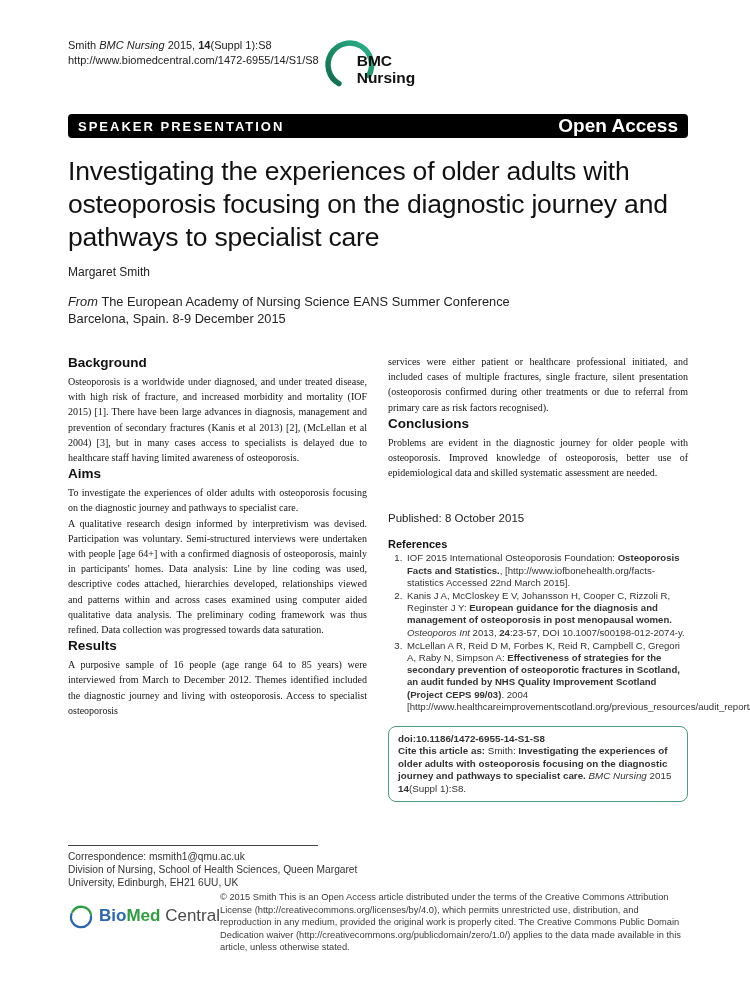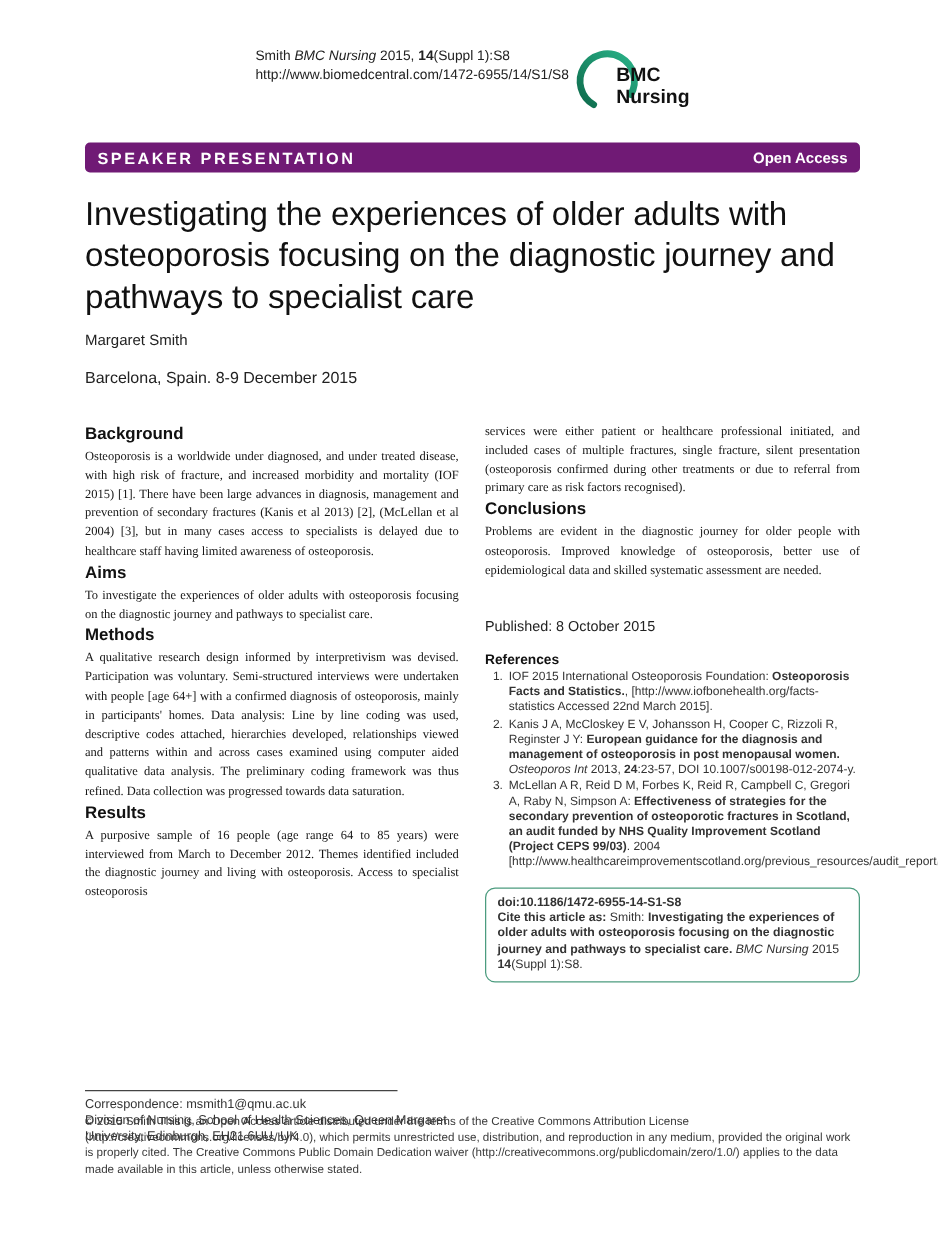--- a/index.html
+++ b/index.html
@@ -7,35 +7,35 @@
     position:relative;
     width:750px;height:1000px;
     background:#ffffff;
     font-family:"Liberation Sans",sans-serif;
     color:#1a1a1a;
     overflow:hidden;
   }
   .content{position:absolute;left:68px;top:38px;width:620px;}
 
   
-  .head-row{display:flex;justify-content:center;align-items:flex-start;}
+  .head-row{display:flex;justify-content:flex-start;align-items:flex-start;}
   .head-cite{font-size:11px;line-height:14.5px;color:#222;}
   .journal-logo{display:flex;align-items:flex-start;margin-top:-4px;}
   .logo-arc{width:58px;height:58px;margin-right:-20px;}
   .logo-words{font-size:15.5px;font-weight:600;line-height:17px;color:#111;margin-top:18px;}
 
   
   .banner{
     margin-top:22px;height:24px;border-radius:4px;
-    background:#701a75;color:#fff;
+    background:#000000;color:#fff;
     display:flex;align-items:center;justify-content:space-between;
     padding:0 10px;
   }
   .banner .left{font-size:13px;font-weight:bold;letter-spacing:2px;}
-  .banner .right{font-size:12px;font-weight:bold;}
+  .banner .right{font-size:19px;font-weight:bold;}
 
   
   .title{margin-top:17px;font-size:26.5px;line-height:33px;font-weight:400;color:#111;letter-spacing:-0.2px;}
   .author{margin-top:11px;font-size:12px;color:#222;}
   .conf{margin-top:15px;font-size:12.8px;line-height:16.5px;color:#222;}
 
   
   .columns{display:flex;gap:21px;margin-top:27px;}
   .col{width:300px;}
   .col h2{font-size:13.5px;font-weight:bold;margin:0 0 2px 0;line-height:18px;font-family:"Liberation Sans",sans-serif;color:#111;}
@@ -55,21 +55,21 @@
   .refs li{margin-bottom:1px;padding-left:2px;}
 
   
   .cite-box{
     margin-top:13px;border:1.5px solid #4C9C7F;border-radius:8px;
     padding:6px 9px;font-size:9.8px;line-height:12.4px;color:#333;
   }
   .cite-box .doi{font-weight:bold;}
 
   
-  .footnote{position:absolute;left:68px;top:872px;width:305px;font-size:10.2px;line-height:13px;color:#333;}
+  .footnote{position:absolute;left:68px;top:845px;width:305px;font-size:10.2px;line-height:13px;color:#333;}
   .footnote .rule{border-top:1px solid #444;width:250px;margin-bottom:4px;}
 
   
   .bottom-row{position:absolute;left:68px;top:891px;width:620px;display:flex;align-items:flex-start;}
   .biomed-logo{width:152px;flex:0 0 152px;display:flex;align-items:center;margin-top:8px;}
   .biomed-logo svg{width:34px;height:34px;}
   .biomed-words{font-size:17px;margin-left:5px;white-space:nowrap;}
   .biomed-words .bio{color:#2B66B1;font-weight:bold;}
   .biomed-words .med{color:#2F9E41;font-weight:bold;}
   .biomed-words .central{color:#4a4a4c;}
@@ -104,35 +104,35 @@
     </div>
 
     <div class="banner">
       <span class="left">SPEAKER PRESENTATION</span>
       <span class="right">Open Access</span>
     </div>
 
     <h1 class="title" style="margin:17px 0 0 0;">Investigating the experiences of older adults with osteoporosis focusing on the diagnostic journey and pathways to specialist care</h1>
     <div class="author">Margaret Smith</div>
     <div class="conf">
+      <div><span style="font-style: italic;">From </span><span>The European Academy of Nursing Science EANS Summer Conference</span></div>
       <div>Barcelona, Spain. 8-9 December 2015</div>
     </div>
 
     <div class="columns">
       <div class="col">
         <div class="sect">
           <h2>Background</h2>
           <p class="body-text">Osteoporosis is a worldwide under diagnosed, and under treated disease, with high risk of fracture, and increased morbidity and mortality (IOF 2015) [1]. There have been large advances in diagnosis, management and prevention of secondary fractures (Kanis et al 2013) [2], (McLellan et al 2004) [3], but in many cases access to specialists is delayed due to healthcare staff having limited awareness of osteoporosis.</p>
         </div>
         <div class="sect">
           <h2>Aims</h2>
           <p class="body-text">To investigate the experiences of older adults with osteoporosis focusing on the diagnostic journey and pathways to specialist care.</p>
         </div>
         <div class="sect">
-          <h2>Methods</h2>
           <p class="body-text">A qualitative research design informed by interpretivism was devised. Participation was voluntary. Semi-structured interviews were undertaken with people [age 64+] with a confirmed diagnosis of osteoporosis, mainly in participants' homes. Data analysis: Line by line coding was used, descriptive codes attached, hierarchies developed, relationships viewed and patterns within and across cases examined using computer aided qualitative data analysis. The preliminary coding framework was thus refined. Data collection was progressed towards data saturation.</p>
         </div>
         <div class="sect">
           <h2>Results</h2>
           <p class="body-text">A purposive sample of 16 people (age range 64 to 85 years) were interviewed from March to December 2012. Themes identified included the diagnostic journey and living with osteoporosis. Access to specialist osteoporosis</p>
         </div>
       </div>
 
       <div class="col">
         <p class="body-text">services were either patient or healthcare professional initiated, and included cases of multiple fractures, single fracture, silent presentation (osteoporosis confirmed during other treatments or due to referral from primary care as risk factors recognised).</p>
@@ -159,15 +159,24 @@
     </div>
   </div>
 
   <div class="footnote">
     <div class="rule"></div>
     <div>Correspondence: msmith1@qmu.ac.uk</div>
     <div>Division of Nursing, School of Health Sciences, Queen Margaret University, Edinburgh, EH21 6UU, UK</div>
   </div>
 
   <div class="bottom-row">
+    <div class="biomed-logo">
+      <svg viewBox="0 0 52 52">
+        <path d="M 8.7 18.2 A 20 20 0 0 1 45.7 22.5" fill="none" stroke="#2F9E41" stroke-width="4.5" stroke-linecap="round"></path>
+        <path d="M 45.9 26.5 A 20 20 0 1 1 7.0 22.0" fill="none" stroke="#2B66B1" stroke-width="4.5" stroke-linecap="round"></path>
+      </svg>
+      <div class="biomed-words">
+        <span class="bio">Bio</span><span class="med">Med</span> <span class="central">Central</span>
+      </div>
+    </div>
     <div class="copyright">© 2015 Smith This is an Open Access article distributed under the terms of the Creative Commons Attribution License (http://creativecommons.org/licenses/by/4.0), which permits unrestricted use, distribution, and reproduction in any medium, provided the original work is properly cited. The Creative Commons Public Domain Dedication waiver (http://creativecommons.org/publicdomain/zero/1.0/) applies to the data made available in this article, unless otherwise stated.</div>
   </div>
 </div>
 
 </body></html>

